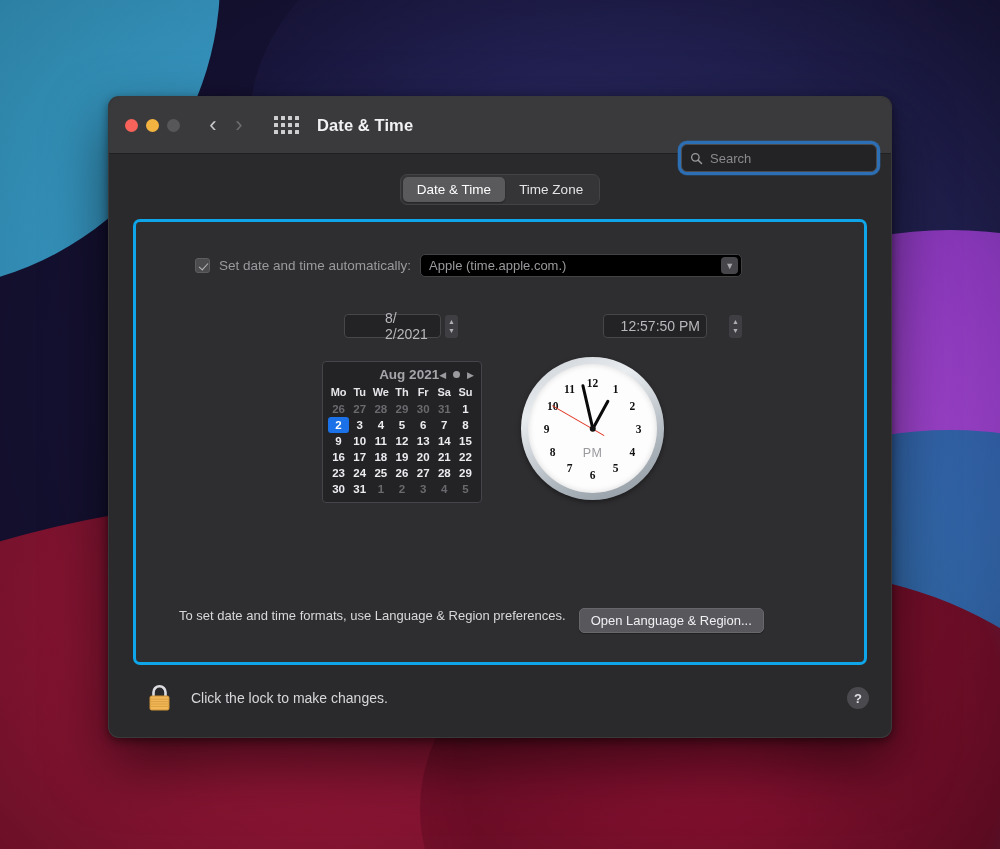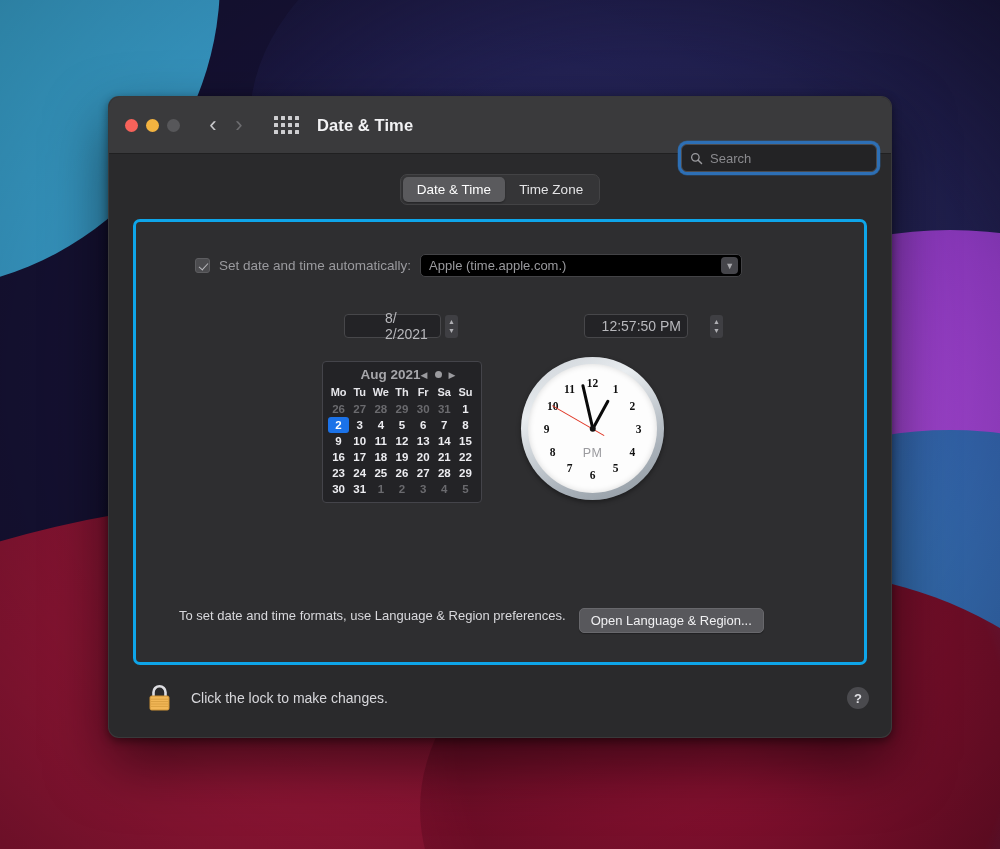--- a/index.html
+++ b/index.html
@@ -142,21 +142,21 @@
   #server-chevron {
     position:absolute; right:3px; top:2px; width:17px; height:17px;
     background:#45454a; border-radius:4px; display:flex;
     align-items:center; justify-content:center;
     font-size:9px; color:#a9a9ad;
   }
 
   
   .field-row { position:absolute; display:flex; align-items:center; gap:4px; }
   #date-field-row { left:208px; top:92px; }
-  #time-field-row { left:448px; top:92px;gap:22px; }
+  #time-field-row { left:467px; top:92px;gap:22px; }
   .text-field {
     background:#232326; border:1px solid #47474a; border-radius:4px;
     height:24px; display:flex; align-items:center; justify-content:flex-end;
     padding:0 6px; color:#b8b8bc; font-size:14px;
     font-family:"Liberation Sans", sans-serif;
   }
   #date-field { width:97px;padding-left:40px; }
   #time-field { width:104px; }
   .stepper {
     width:13px; height:23px; background:#3f3f43; border-radius:3px;
@@ -164,21 +164,21 @@
     justify-content:space-around; padding:2px 0;
   }
   .stepper span { font-size:7px; color:#b0b0b4; line-height:7px; }
 
   
   #calendar {
     position:absolute; left:186px; top:139px; width:160px;
     background:#232326; border:1px solid #44444a; border-radius:4px;
     padding:4px 5px 5px;
   }
-  #cal-head { display:flex; align-items:center; justify-content:center; padding:1px 2px 3px;margin-left:12px; }
+  #cal-head { display:flex; align-items:center; justify-content:flex-end; padding:1px 2px 3px;margin-left:12px; }
   #cal-month { color:#a6a6aa; font-size:13.5px; font-weight:bold; }
   #cal-nav { display:flex; align-items:center; gap:7px; color:#9b9b9f; font-size:9px; }
   #cal-nav .dot { width:7px; height:7px; border-radius:50%; background:#9b9b9f; display:block; }
   #cal-dow, .cal-week { display:grid; grid-template-columns:repeat(7,1fr); }
   #cal-dow div {
     text-align:center; font-size:11px; font-weight:bold; color:#e6e6ea;
     padding:1px 0 3px;
   }
   .cal-week div {
     text-align:center; font-size:11.5px; font-weight:bold; color:#ececf0;

